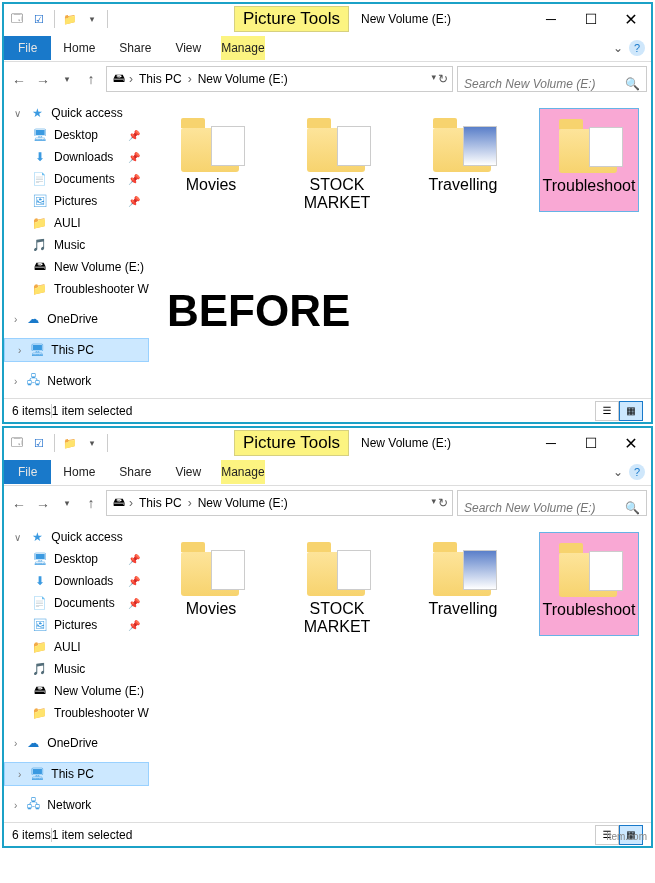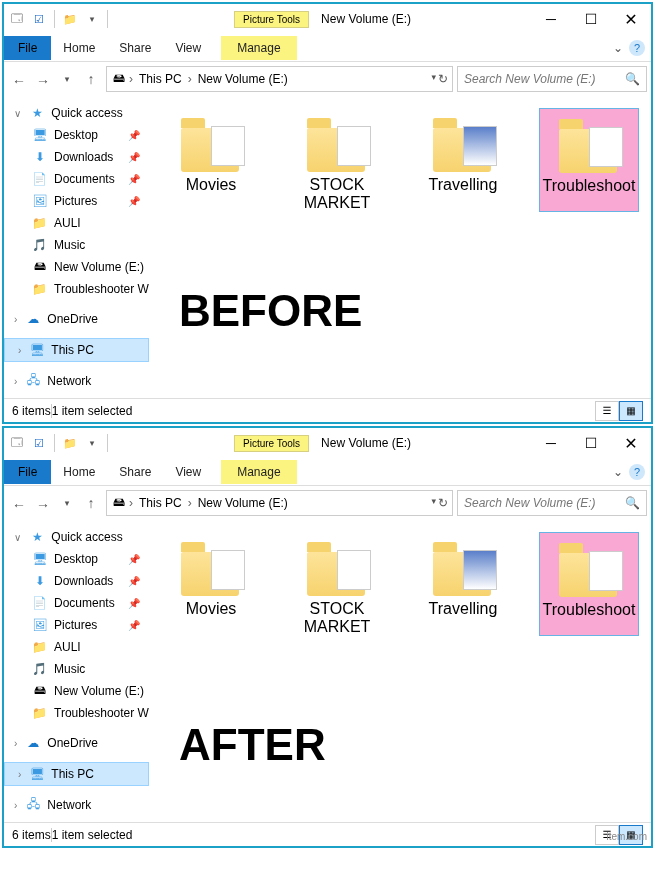--- a/index.html
+++ b/index.html
@@ -2,38 +2,38 @@
 <html><head>
 <meta charset="utf-8">
 <style>
   * { box-sizing: border-box; margin: 0; padding: 0; }
   body { font-family: "Segoe UI", Tahoma, sans-serif; font-size: 12px; background: #fff; color: #000; width: 655px; }
   .window { border: 2px solid #1ba1c7; margin: 2px; background: #fff; position: relative; }
   .titlebar { display: flex; align-items: center; height: 30px; background: #fff; }
   .qat { display: flex; align-items: center; gap: 4px; padding: 0 4px; }
   .qat-btn { width: 18px; height: 18px; display: flex; align-items: center; justify-content: center; font-size: 11px; }
   .qat-sep { width: 1px; height: 18px; background: #ccc; margin: 0 2px; }
-  .ctx-tab { background: #fcf481; border: 1px solid #d6d080; padding: 2px 8px; font-size: 10px; margin-left: 120px; }
+  .ctx-tab { background: #fcf481; border: 1px solid #d6d080; padding: 2px 8px; font-size: 17px; margin-left: 120px; }
   .title-text { margin-left: 12px; font-size: 12px; }
   .win-controls { margin-left: auto; display: flex; }
   .win-btn { width: 40px; height: 28px; display: flex; align-items: center; justify-content: center; font-size: 14px; }
   .win-close { font-size: 16px; }
   .ribbon { display: flex; align-items: center; height: 28px; border-bottom: 1px solid #ddd; }
-  .ribbon-file { background: #1979ca; color: #000000; padding: 5px 14px; font-size: 12px; }
+  .ribbon-file { background: #1979ca; color: #e5e5e5; padding: 5px 14px; font-size: 12px; }
   .ribbon-tab { padding: 5px 12px; font-size: 12px; color: #222; }
-  .ribbon-manage { background: #fcf481; padding: 5px 16px; margin-left: 8px; }
+  .ribbon-manage { background: #fcf481; padding: 5px 0; margin-left: 8px; }
   .ribbon-right { margin-left: auto; padding: 0 6px; display:flex; align-items:center; gap:6px;}
   .nav-row { display: flex; align-items: center; height: 34px; padding: 2px 4px; gap: 4px; }
   .nav-arrows { display: flex; gap: 2px; }
   .nav-arrow { width: 22px; height: 22px; display:flex; align-items:center; justify-content:center; color:#555; font-size:14px;}
   .addr-bar { flex: 1; border: 1px solid #ccc; height: 26px; display:flex; align-items:center; padding: 0 4px; gap: 2px; font-size: 12px; }
   .addr-part { padding: 0 4px; white-space: nowrap; }
   .addr-sep { color: #666; }
   .addr-right { margin-left:auto; display:flex; gap:2px; }
-  .search-box { width: 190px; border: 1px solid #ccc; height: 26px; display:flex; align-items:center; padding: 0 6px; color:#777; font-style: italic; font-size:12px; gap:6px;}
+  .search-box { width: 190px; border: 1px solid #ccc; height: 26px; display:flex; align-items:flex-end; padding: 0 6px; color:#777; font-style: italic; font-size:12px; gap:6px;}
   .body-row { display: flex; }
   .nav-pane { width: 158px; border-right: none; padding: 6px 0; overflow:hidden; }
   .nav-item { display:flex; align-items:center; gap:6px; padding: 3px 0 3px 10px; white-space:nowrap; font-size:12px;}
   .nav-sub { padding-left: 28px; }
   .nav-sub .pin { margin-left:auto; margin-right:8px; color:#888; font-size:10px; }
   .nav-hdr { font-weight: normal; }
   .nav-sel { background: #cce8ff; border:1px solid #99d1ff; padding-left:13px; }
   .content { flex:1; padding: 12px; position:relative; }
   .folders { display:flex; gap: 26px; }
   .folder-item { width: 100px; text-align:center; }
@@ -198,21 +198,21 @@
           </div>
         <div class="folder-item selected">
             <div class="folder-icon">
               <div class="folder-tab"></div>
               <div class="folder-shape"></div>
               <div class="folder-inner"></div>
             </div>
             <div class="folder-label">Troubleshoot</div>
           </div>
       </div>
-      <div class="overlay-text" style="left:30px; top:190px;">BEFORE</div>
+      <div class="overlay-text" style="left:18px; top:190px;">BEFORE</div>
     </div>
   </div>
   <div class="status-bar">
     <span>6 items</span>
     <span class="status-sep"></span>
     <span>1 item selected</span>
     <div class="view-toggles">
       <div class="vt">☰</div>
       <div class="vt active">▦</div>
     </div>
@@ -361,21 +361,20 @@
           </div>
         <div class="folder-item selected">
             <div class="folder-icon">
               <div class="folder-tab"></div>
               <div class="folder-shape"></div>
               <div class="folder-inner"></div>
             </div>
             <div class="folder-label">Troubleshoot</div>
           </div>
       </div>
-      <div class="overlay-text" style="left:30px; top:200px;">AFTER</div>
     </div>
   </div>
   <div class="status-bar">
     <span>6 items</span>
     <span class="status-sep"></span>
     <span>1 item selected</span>
     <div class="view-toggles">
       <div class="vt">☰</div>
       <div class="vt active">▦</div>
     </div>

